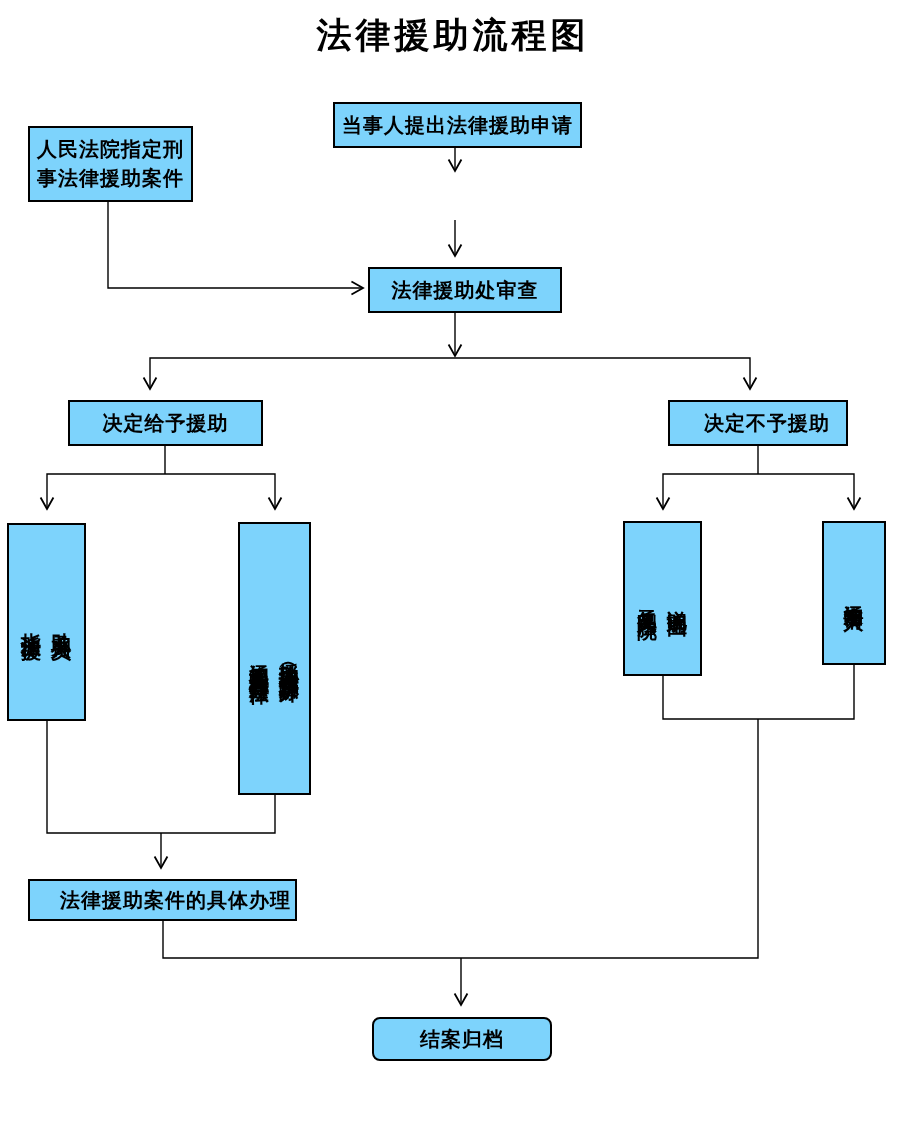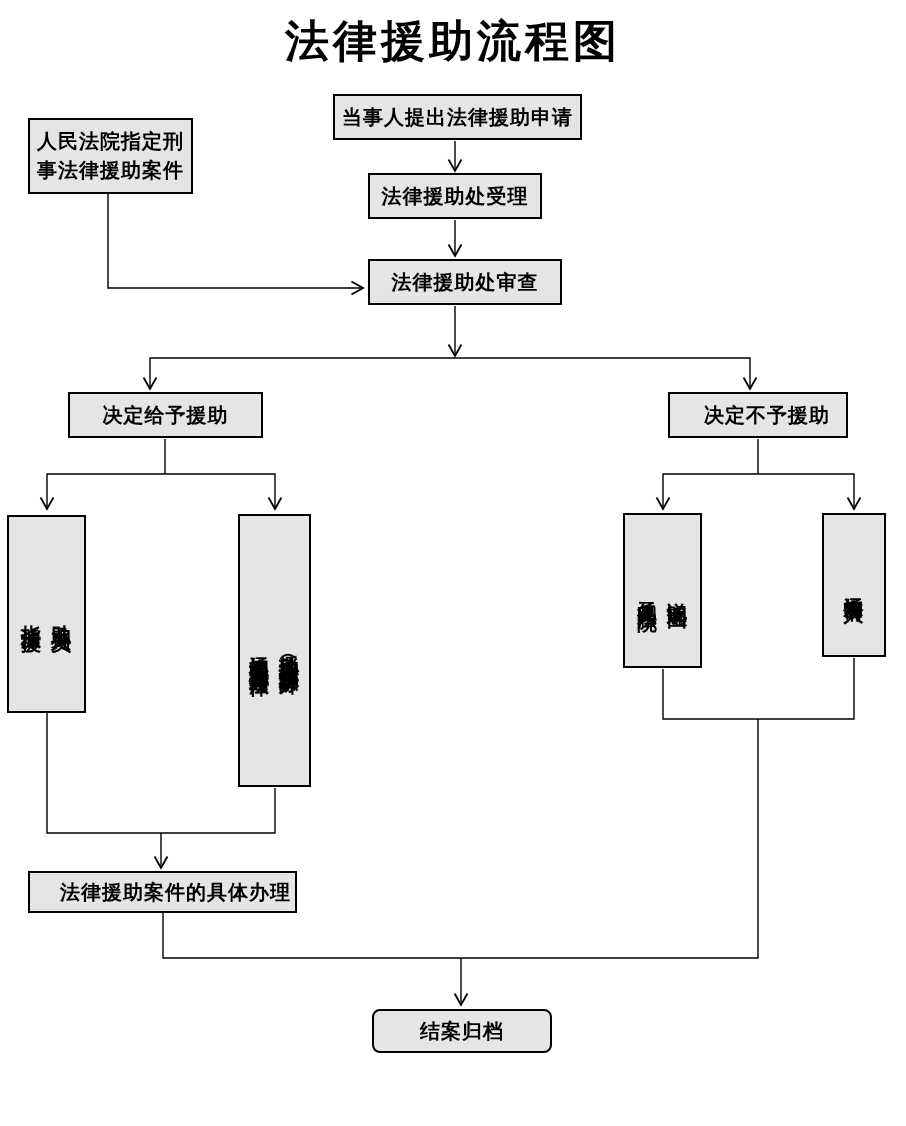--- a/index.html
+++ b/index.html
@@ -16,41 +16,42 @@
     font-family: "Liberation Sans", sans-serif;
     overflow: hidden;
   }
   .title {
     position: absolute;
     left: 0;
     right: 0;
     top: 12px;
     margin: 0;
     text-align: center;
-    font-size: 44px;
+    font-size: 35px;
     font-weight: bold;
     letter-spacing: 4px;
     color: #000000;
   }
   .connectors {
     position: absolute;
     left: 0;
     top: 0;
     width: 906px;
     height: 1126px;
   }
   .node {
     position: absolute;
     box-sizing: border-box;
     border: 2px solid #000000;
-    background: #e5e5e5;
+    background: #7dd3fc;
     display: flex;
     align-items: center;
     justify-content: center;
     text-align: center;
+    margin-top: 8px;
   }
   .node .label {
     font-size: 20px;
     font-weight: bold;
     letter-spacing: 1px;
     line-height: 1.45;
     white-space: pre-line;
     color: #000000;
   }
   .vbox .label {
@@ -93,23 +94,20 @@
 
   <div class="node" style="left:333px; top:94px; width:249px; height:46px;">
     <span class="label">当事人提出法律援助申请</span>
   </div>
 
   <div class="node" style="left:28px; top:118px; width:165px; height:76px;">
     <span class="label">人民法院指定刑
 事法律援助案件</span>
   </div>
 
-  <div class="node" style="left:368px; top:173px; width:174px; height:46px;">
-    <span class="label">法律援助处受理</span>
-  </div>
 
   <div class="node" style="left:368px; top:259px; width:194px; height:46px;">
     <span class="label">法律援助处审查</span>
   </div>
 
   <div class="node" style="left:68px; top:392px; width:195px; height:46px;text-align:right;">
     <span class="label">决定给予援助</span>
   </div>
 
   <div class="node" style="left:668px; top:392px; width:180px; height:46px;padding-left:18px;">

